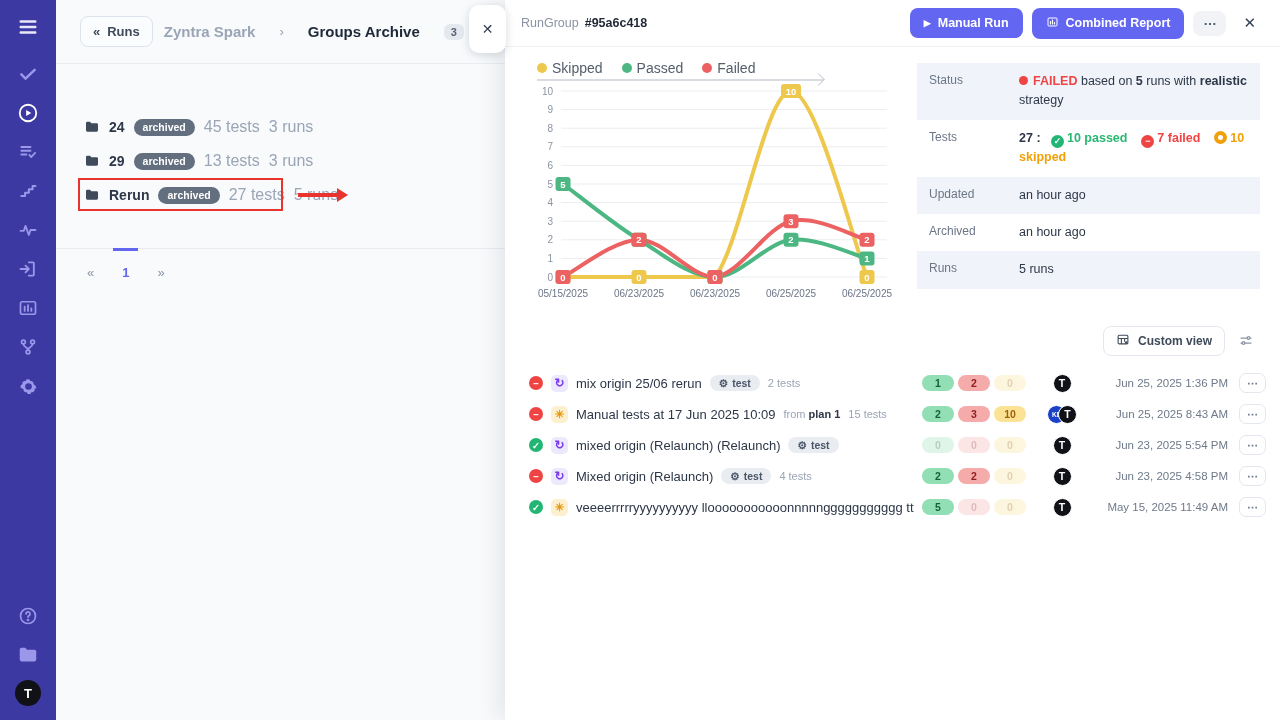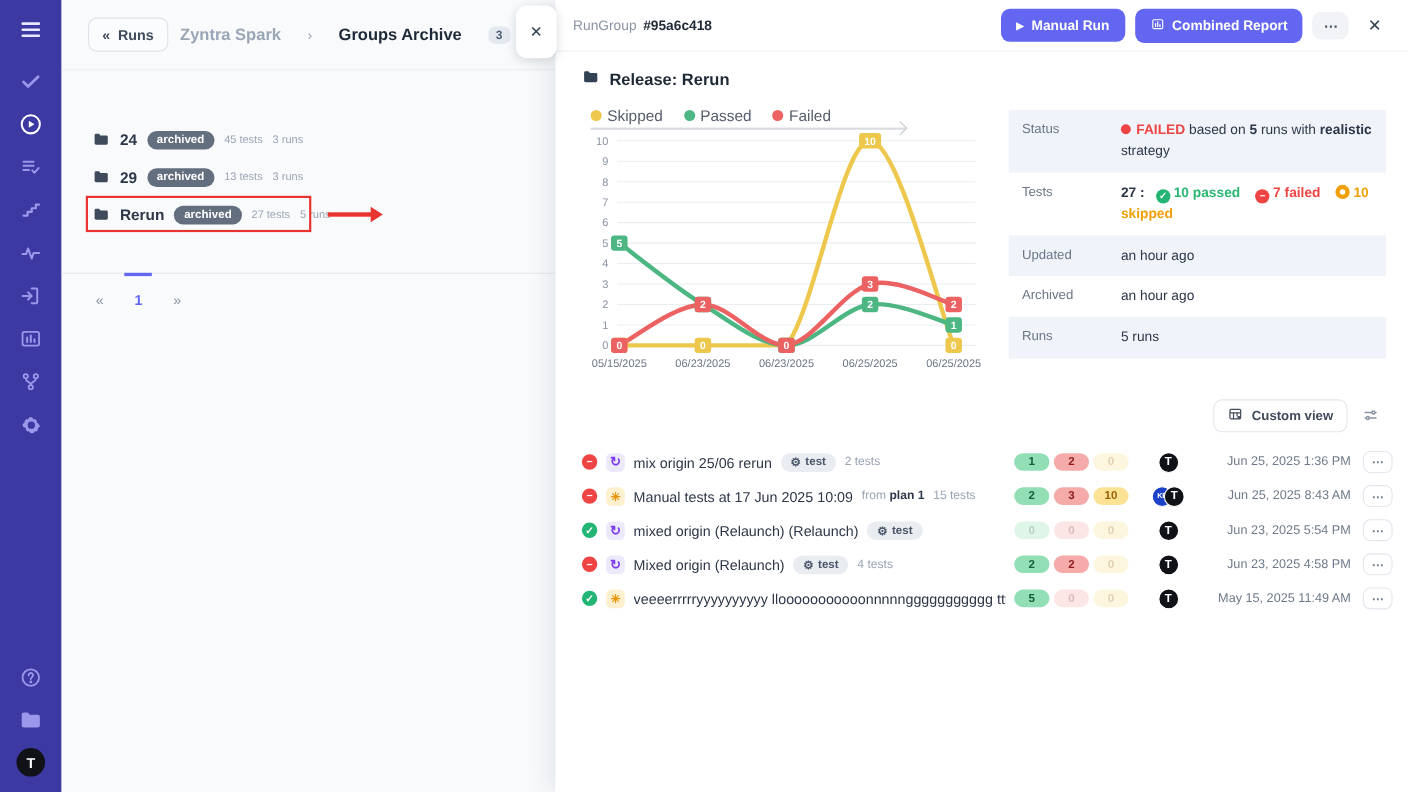--- a/index.html
+++ b/index.html
@@ -29,21 +29,21 @@
   .search-box{flex:1;height:36px;border:1px solid #dde3ea;border-radius:8px;background:#fff;display:flex;align-items:center;gap:6px;padding:0 10px;min-width:0}
   .search-box input{border:none;outline:none;width:100%;font-size:13px;color:#3f4a5a;font-family:inherit;background:transparent}
   .search-box input::placeholder{color:#a8b2c0}
   .float-close{position:absolute;left:413px;top:5px;width:37px;height:48px;background:#fff;border-radius:10px;box-shadow:0 2px 10px rgba(15,23,42,.16);display:flex;align-items:center;justify-content:center;z-index:30;cursor:pointer;color:#334155;font-size:14px}
 
   .groups{margin-top:46px}
   .group-row{position:relative;display:flex;align-items:center;gap:9px;height:34px;padding-left:28px;cursor:pointer}
   .g-folder{color:#3f4a5a;display:flex}
   .g-name{color:#2d3748;font-weight:600;font-size:14px}
   .g-badge{background:#636e7e;color:#fff;font-size:10.5px;border-radius:9px;padding:2.5px 9px;font-weight:600}
-  .g-meta{color:#9aa5b5;font-size:10px}
+  .g-meta{color:#9aa5b5;font-size:16px}
   .hl-box{position:absolute;left:22px;top:0;width:205px;height:33px;border:2.5px solid #e8332e;z-index:5;pointer-events:none}
   .hl-arrow{position:absolute;left:242px;top:15px;width:40px;height:3.5px;background:#e8332e;pointer-events:none}
   .hl-arrow::after{content:"";position:absolute;right:-10px;top:-5.5px;border-left:11px solid #e8332e;border-top:7px solid transparent;border-bottom:7px solid transparent}
 
   .pager-wrap{margin-top:36px;border-top:1px solid #e7ebf0;padding:12px 0 0 20px;display:flex;gap:6px}
   .page-btn{font-size:13px;color:#8a95a5;padding:4px 11px;cursor:pointer;position:relative;background:none;border:none;font-family:inherit}
   .page-btn.current{color:#6366f1;font-weight:600}
   .page-btn.current::before{content:"";position:absolute;top:-13px;left:2px;right:2px;height:2.5px;background:#6366f1}
 
   
@@ -308,26 +308,20 @@
                 <rect x="3" y="4" width="18" height="16" rx="2"></rect>
                 <path d="M8 16v-5M12 16v-8M16 16v-3" stroke-width="2.3" stroke-linecap="round"></path>
               </svg></span>
           <span>Combined Report</span>
         </button>
         <button class="btn-more"><span>⋯</span></button>
         <button class="btn-close"><span>✕</span></button>
       </div>
     </div>
 
-    <div class="d-title">
-      <span><svg width="16" height="16" viewBox="0 0 24 24" fill="currentColor">
-            <path d="M3 6a2 2 0 012-2h4l2 2.4h8A2 2 0 0121 8.4V17a2 2 0 01-2 2H5a2 2 0 01-2-2V6z"></path>
-          </svg></span>
-      <span>Release: Rerun</span>
-    </div>
 
     <div class="d-body">
       <div class="chart-wrap">
         <div class="legend" id="chart-legend">
             <span class="legend-item">
               <span class="ldot" style="background: rgb(237, 200, 77);"></span>
               <span>Skipped</span>
             </span>
             <span class="legend-item">
               <span class="ldot" style="background: rgb(76, 183, 130);"></span>

